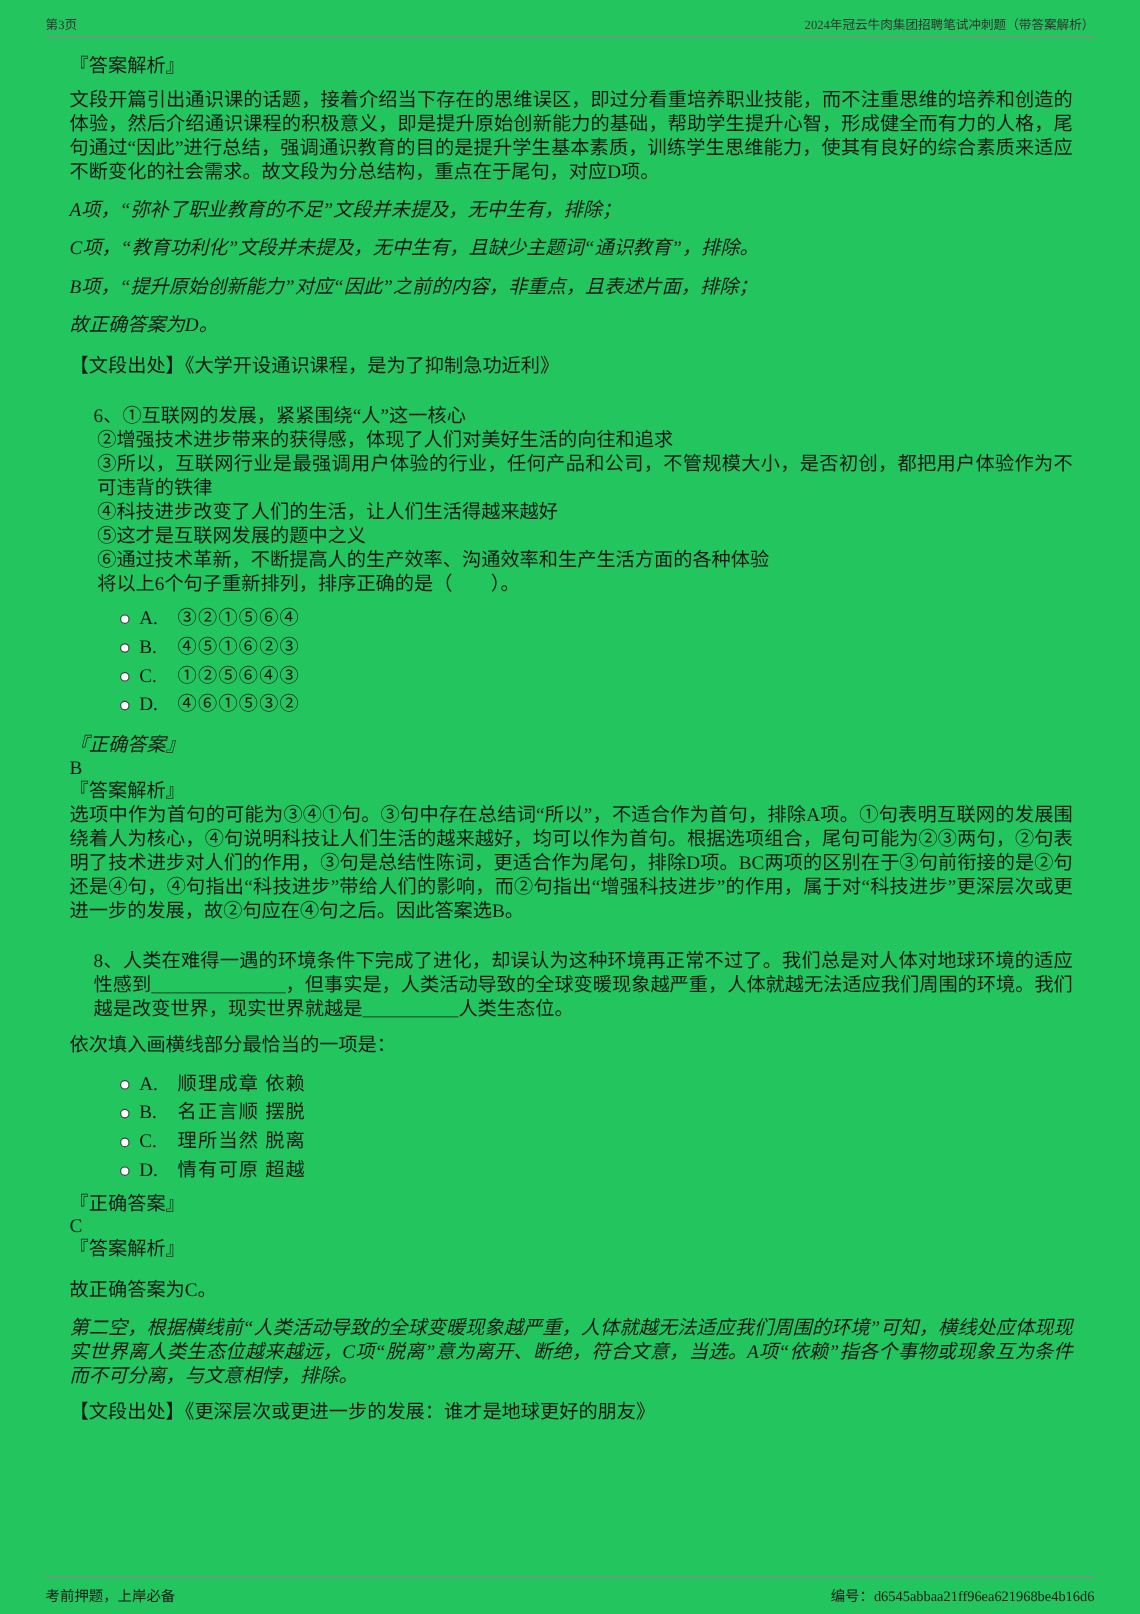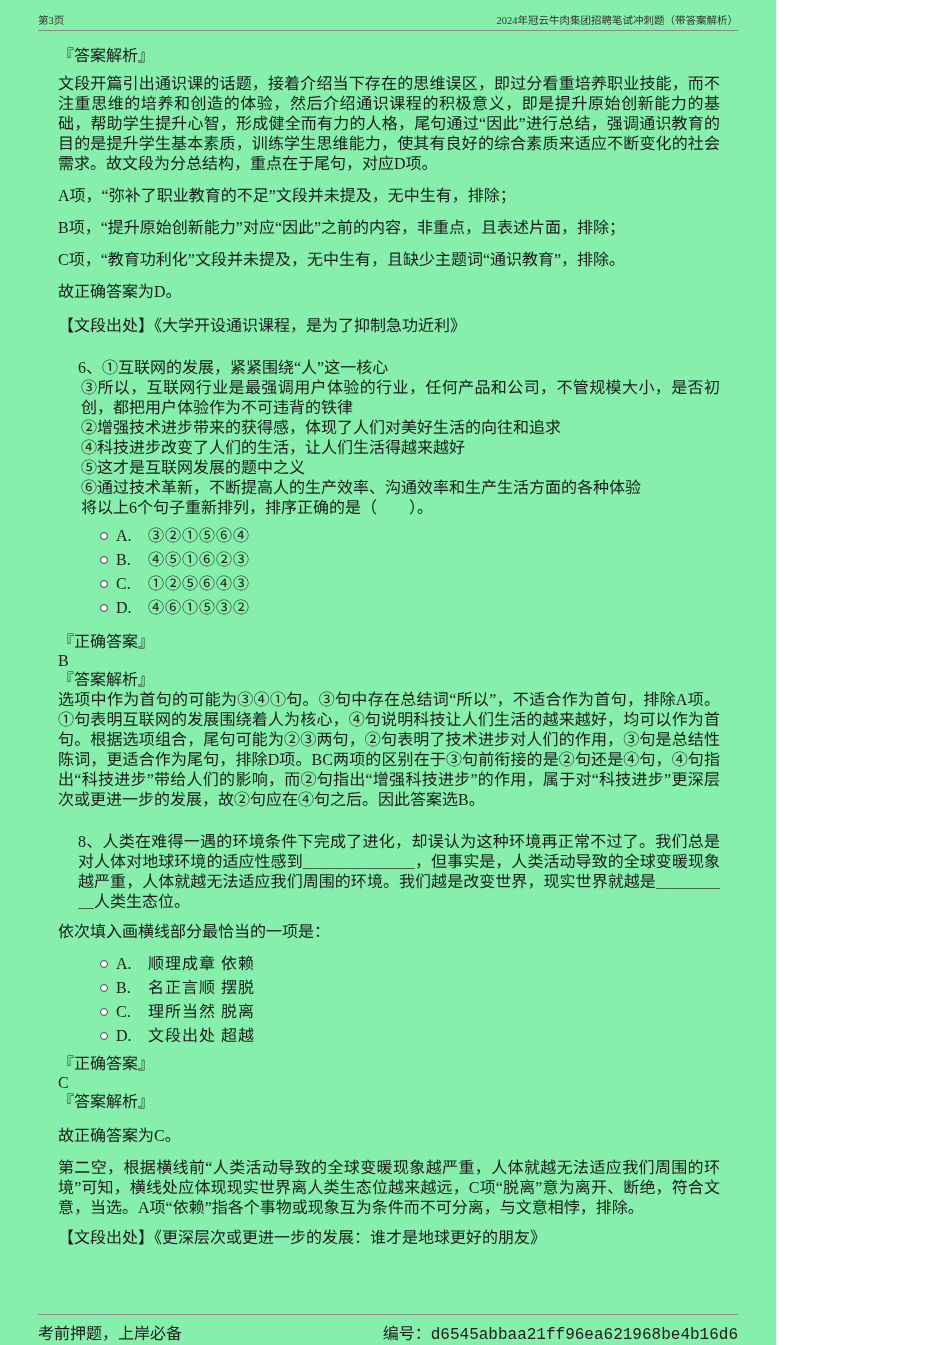--- a/index.html
+++ b/index.html
@@ -1,43 +1,43 @@
 <!DOCTYPE html>
 <html lang="zh-CN"><head>
 <meta charset="utf-8">
 <style>
   * { margin:0; padding:0; box-sizing:border-box; }
   html,body { background:#ffffff; }
   .page {
-    position:relative; width:776px; height:1345px; background:#86efac;
+    position:relative; width:950px; height:1345px; background:#22c55e;
     font-family:"Liberation Serif","DejaVu Serif",serif; color:#1a1a1a; overflow:hidden;
   }
   .header {
     position:absolute; top:12px; left:38px; right:38px;
     display:flex; justify-content:space-between; align-items:flex-end;
     font-size:10.5px; color:#333;
   }
   .rule { position:absolute; left:38px; right:38px; border-top:1px solid #8a8a8a; }
   .header-rule { top:30px; }
   .footer-rule { top:1314px; }
   .footer {
     position:absolute; top:1320px; left:38px; right:38px;
     display:flex; justify-content:space-between; align-items:flex-start;
-    font-size:16px; color:#1a1a1a;font-family:Liberation Mono, monospace;
+    font-size:12px; color:#1a1a1a;
   }
   .content {
     position:absolute; top:46px; left:58px; right:56px;
     font-size:16px; line-height:20px;
   }
   .para { text-align:justify; }
   .label-line { line-height:20px; }
   .mt6  { margin-top:6px; }
   .mt8  { margin-top:8px; }
   .mt10 { margin-top:10px; }
-  .mt12 { margin-top:12px; }
+  .mt12 { margin-top:12px;font-style:italic; }
   .mt14 { margin-top:14px; }
   .mt22 { margin-top:22px;margin-left:20px; }
   .sentence { margin-left:23px; text-align:justify; }
   .opt-row {
     display:flex; align-items:center; margin-left:42px; height:24px; cursor:pointer;
   }
   .radio {
     display:inline-block; width:8px; height:8px; border:1px solid #444;
     border-radius:50%; flex-shrink:0; background:#fff;
   }
@@ -54,29 +54,29 @@
     <span>第3页</span>
     <span>2024年冠云牛肉集团招聘笔试冲刺题（带答案解析）</span>
   </div>
   <div class="rule header-rule"></div>
 
   <div class="content">
 
     <div class="label-line">『答案解析』</div>
     <p class="para mt8">文段开篇引出通识课的话题，接着介绍当下存在的思维误区，即过分看重培养职业技能，而不注重思维的培养和创造的体验，然后介绍通识课程的积极意义，即是提升原始创新能力的基础，帮助学生提升心智，形成健全而有力的人格，尾句通过“因此”进行总结，强调通识教育的目的是提升学生基本素质，训练学生思维能力，使其有良好的综合素质来适应不断变化的社会需求。故文段为分总结构，重点在于尾句，对应D项。</p>
     <p class="para mt12">A项，“弥补了职业教育的不足”文段并未提及，无中生有，排除；</p>
+    <p class="para mt12">C项，“教育功利化”文段并未提及，无中生有，且缺少主题词“通识教育”，排除。</p>
     <p class="para mt12">B项，“提升原始创新能力”对应“因此”之前的内容，非重点，且表述片面，排除；</p>
-    <p class="para mt12">C项，“教育功利化”文段并未提及，无中生有，且缺少主题词“通识教育”，排除。</p>
     <p class="para mt12">故正确答案为D。</p>
     <p class="para mt14">【文段出处】《大学开设通识课程，是为了抑制急功近利》</p>
 
     <div>
       <p class="para mt22">6、①互联网的发展，紧紧围绕“人”这一核心</p>
+      <p class="sentence">②增强技术进步带来的获得感，体现了人们对美好生活的向往和追求</p>
       <p class="sentence">③所以，互联网行业是最强调用户体验的行业，任何产品和公司，不管规模大小，是否初创，都把用户体验作为不可违背的铁律</p>
-      <p class="sentence">②增强技术进步带来的获得感，体现了人们对美好生活的向往和追求</p>
       <p class="sentence">④科技进步改变了人们的生活，让人们生活得越来越好</p>
       <p class="sentence">⑤这才是互联网发展的题中之义</p>
       <p class="sentence">⑥通过技术革新，不断提高人的生产效率、沟通效率和生产生活方面的各种体验</p>
       <p class="sentence">将以上6个句子重新排列，排序正确的是（　　）。</p>
 
       <div class="opt-row mt6">
         <span class="radio"></span>
         <span class="opt-letter">A.</span>
         <span class="opt-text">③②①⑤⑥④</span>
       </div>
@@ -117,21 +117,21 @@
         <span class="opt-text">名正言顺 摆脱</span>
       </div>
       <div class="opt-row">
         <span class="radio"></span>
         <span class="opt-letter">C.</span>
         <span class="opt-text">理所当然 脱离</span>
       </div>
       <div class="opt-row">
         <span class="radio"></span>
         <span class="opt-letter">D.</span>
-        <span class="opt-text">文段出处 超越</span>
+        <span class="opt-text">情有可原 超越</span>
       </div>
 
       <div class="label-line mt6">『正确答案』</div>
       <div class="answer-letter">C</div>
       <div class="label-line">『答案解析』</div>
       <p class="para mt14">故正确答案为C。</p>
       <p class="para mt12">第二空，根据横线前“人类活动导致的全球变暖现象越严重，人体就越无法适应我们周围的环境”可知，横线处应体现现实世界离人类生态位越来越远，C项“脱离”意为离开、断绝，符合文意，当选。A项“依赖”指各个事物或现象互为条件而不可分离，与文意相悖，排除。</p>
       <p class="para mt10">【文段出处】《更深层次或更进一步的发展：谁才是地球更好的朋友》</p>
     </div>
 

